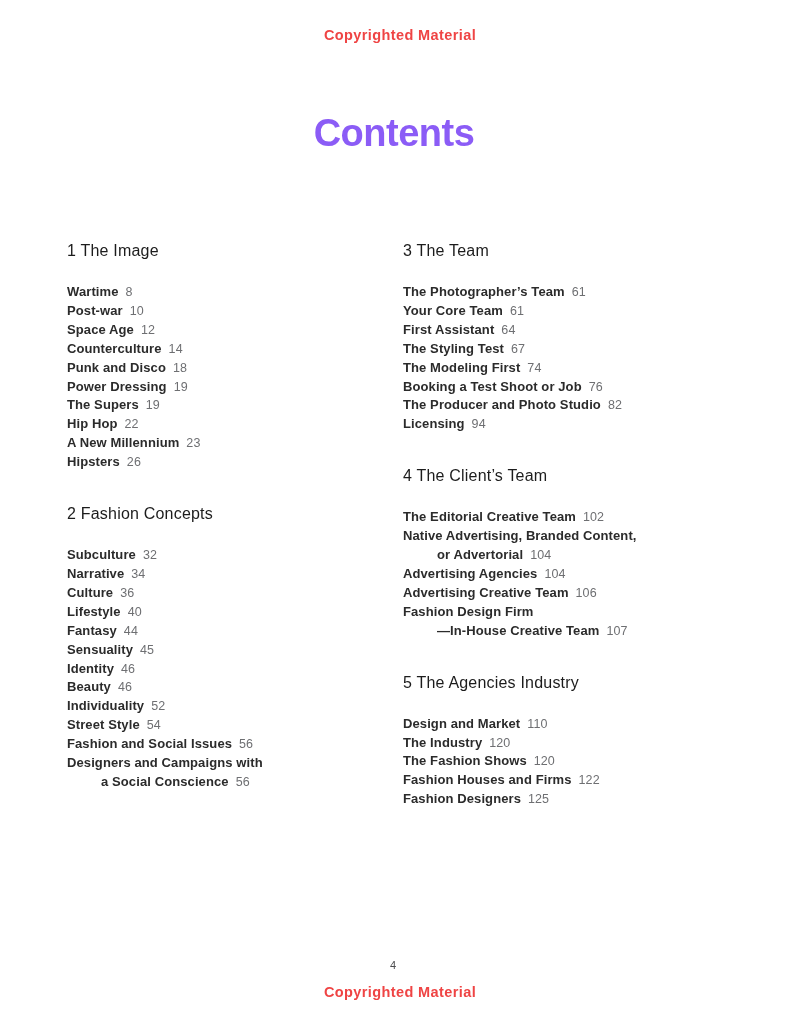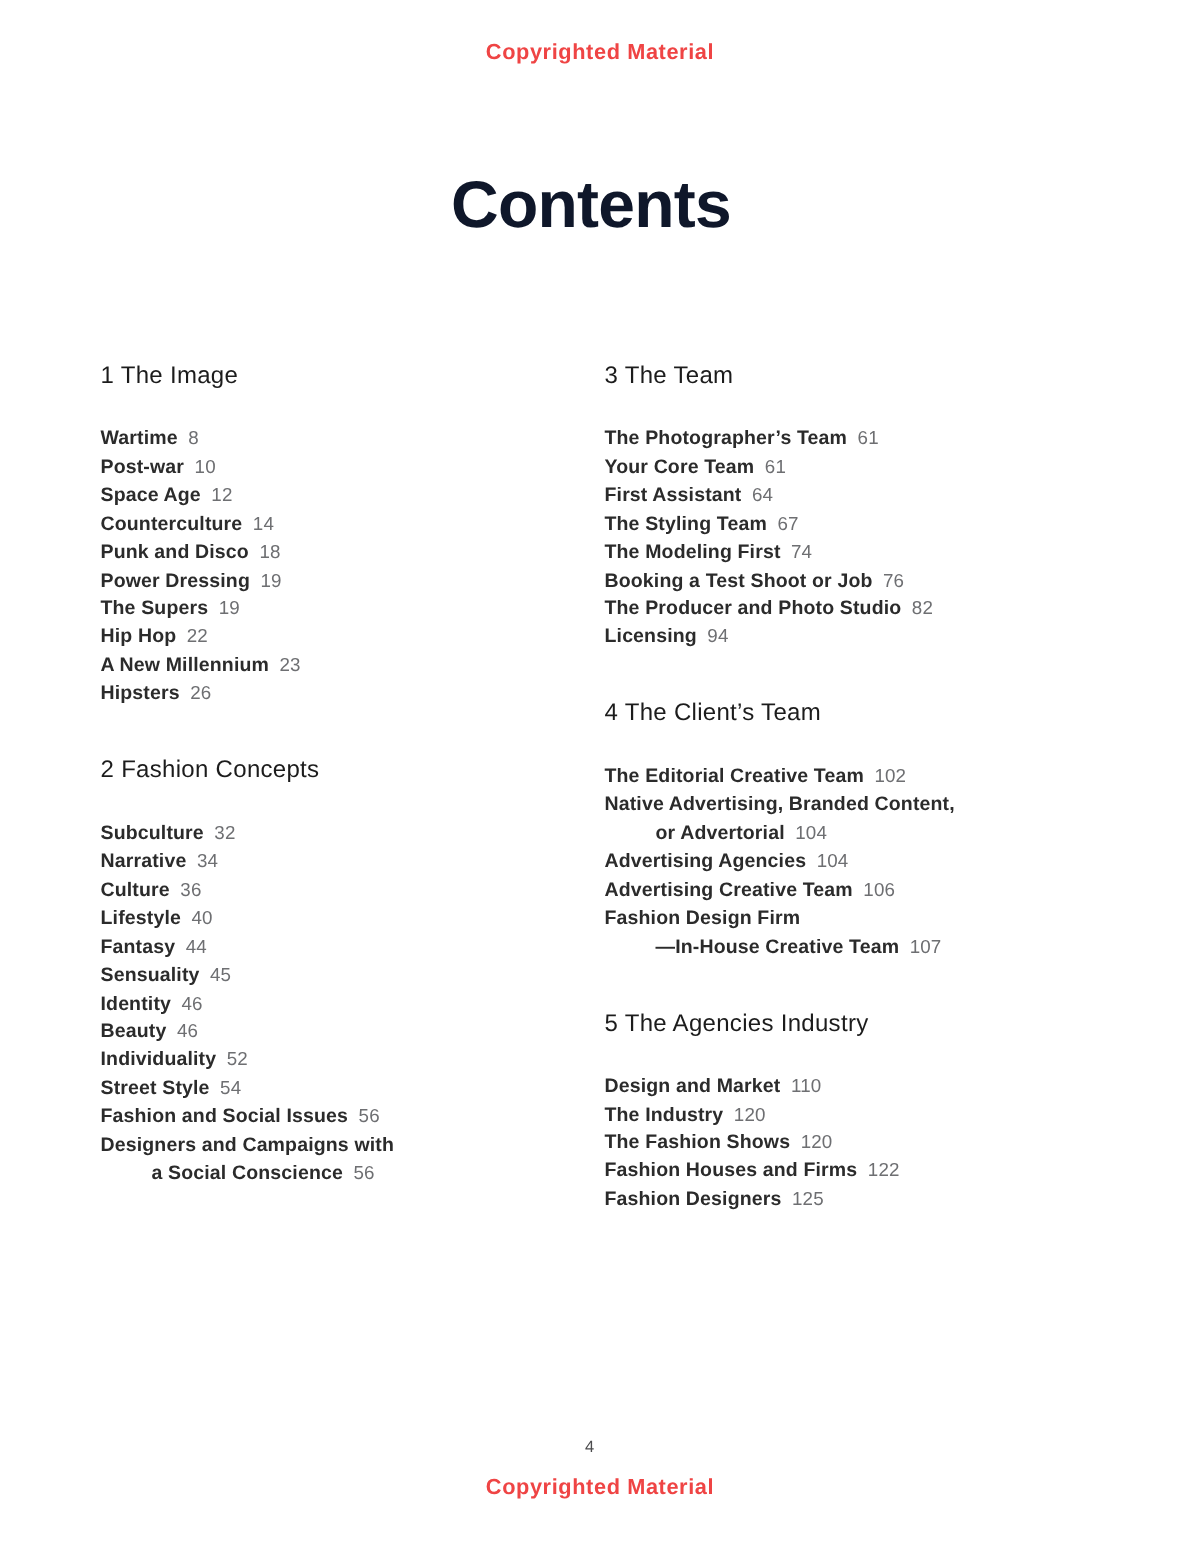--- a/index.html
+++ b/index.html
@@ -19,24 +19,24 @@
     letter-spacing: 0.4px;
     color: #ef4444;
   }
   .copyright-top { top: 27px; }
   .copyright-bottom { top: 984px; }
   .page-title {
     position: absolute;
     top: 112px;
     width: 100%;
     text-align: center;
-    font-size: 44px;
+    font-size: 38px;
     font-weight: 700;
     letter-spacing: -0.5px;
-    color: #0f172a;
+    color: #8b5cf6;
     padding-right: 12px;
   }
   .page-number-footer {
     position: absolute;
     top: 959px;
     width: 100%;
     text-align: center;
     font-size: 11px;
     color: #4c4c4e;
     padding-right: 14px;
@@ -137,21 +137,21 @@
 <div class="toc-column toc-column-right">
   <section class="toc-section">
     <h2 class="sec-heading"><span class="sec-num">3</span> <span class="sec-title">The Team</span></h2>
     <div class="entries">
   <div class="entry"><span class="entry-text">The Photographer’s Team</span><span class="entry-page">61</span></div>
 
   <div class="entry"><span class="entry-text">Your Core Team</span><span class="entry-page">61</span></div>
 
   <div class="entry"><span class="entry-text">First Assistant</span><span class="entry-page">64</span></div>
 
-  <div class="entry"><span class="entry-text">The Styling Team</span><span class="entry-page">67</span></div>
+  <div class="entry"><span class="entry-text">The Styling Test</span><span class="entry-page">67</span></div>
 
   <div class="entry"><span class="entry-text">The Modeling First</span><span class="entry-page">74</span></div>
 
   <div class="entry"><span class="entry-text">Booking a Test Shoot or Job</span><span class="entry-page">76</span></div>
 
   <div class="entry"><span class="entry-text">The Producer and Photo Studio</span><span class="entry-page">82</span></div>
 
   <div class="entry"><span class="entry-text">Licensing</span><span class="entry-page">94</span></div>
 </div>
   </section>

